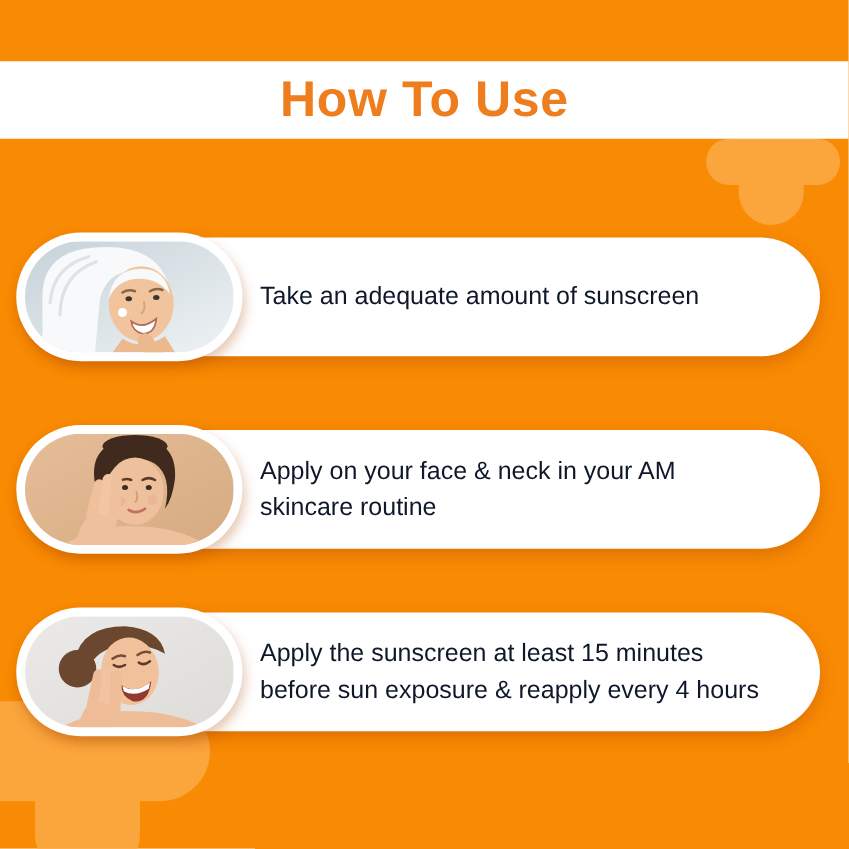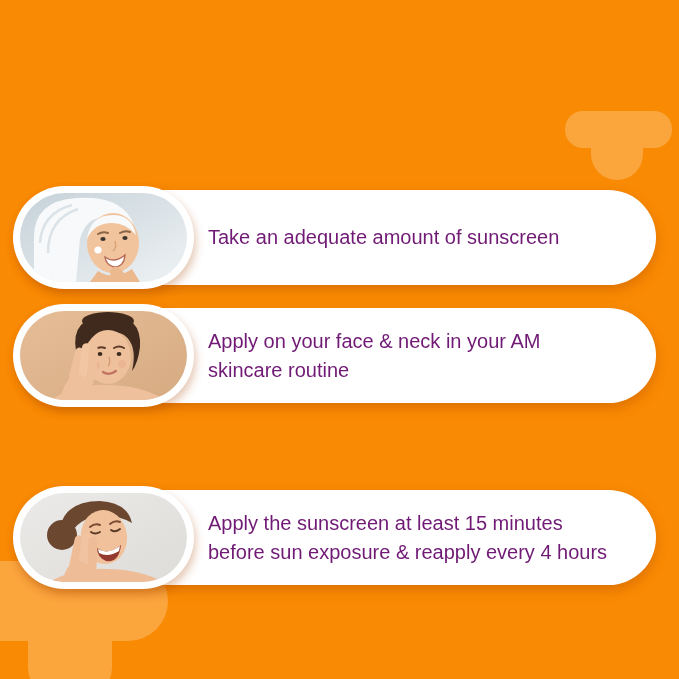--- a/index.html
+++ b/index.html
@@ -21,51 +21,54 @@
   }
   .band h1{
     margin:0;font-size:40px;font-weight:bold;color:#EE7D1D;letter-spacing:.5px;
   }
   
   .card{
     position:absolute;left:18px;width:638px;height:95px;background:#ffffff;
     border-radius:48px;box-shadow:0 5px 12px rgba(170,70,0,.35);
   }
   .card1{top:190px;}
-  .card2{top:308px;}
+  .card2{top:344px;}
   .card3{top:458px;margin-top:32px;}
   .photo-pill{
     position:absolute;left:-5px;top:-4px;width:181px;height:103px;
     background:#ffffff;border-radius:999px;padding:7px;box-sizing:border-box;
     box-shadow:2px 5px 9px rgba(170,70,0,.30);
   }
   .photo{
     width:100%;height:100%;border-radius:999px;overflow:hidden;position:relative;
   }
   .photo svg{display:block;width:100%;height:100%;}
   .step-text{
     height:100%;margin-left:190px;margin-right:18px;
     display:flex;align-items:center;
   }
   .step-text p{
-    margin:0;font-size:20px;line-height:29px;color:#701a75;
+    margin:0;font-size:20px;line-height:29px;color:#0f172a;
   }
   .card2 .step-text p{max-width:370px;}
   .card3 .step-text p{max-width:408px;}
 </style>
 </head>
 <body>
 
 <div class="stage">
 
   <div class="deco deco-tr-bar"></div>
   <div class="deco deco-tr-drop"></div>
   <div class="deco deco-bl-vbar"></div>
   <div class="deco deco-bl-hbar"></div>
 
+  <div class="band">
+    <h1>How To Use</h1>
+  </div>
 
   <div class="card card1">
     <div class="photo-pill">
       <div class="photo" role="img" aria-label="Smiling woman with a white towel wrapped on her head and a dot of sunscreen on her cheek">
         <svg viewBox="0 0 167 89" preserveAspectRatio="xMidYMid slice" aria-hidden="true">
           <defs>
             <linearGradient id="bg1" x1="0" y1="0" x2="1" y2="1">
               <stop offset="0" stop-color="#c6d2d9"></stop>
                 <stop offset="1" stop-color="#eef2f4"></stop>
             </linearGradient>

